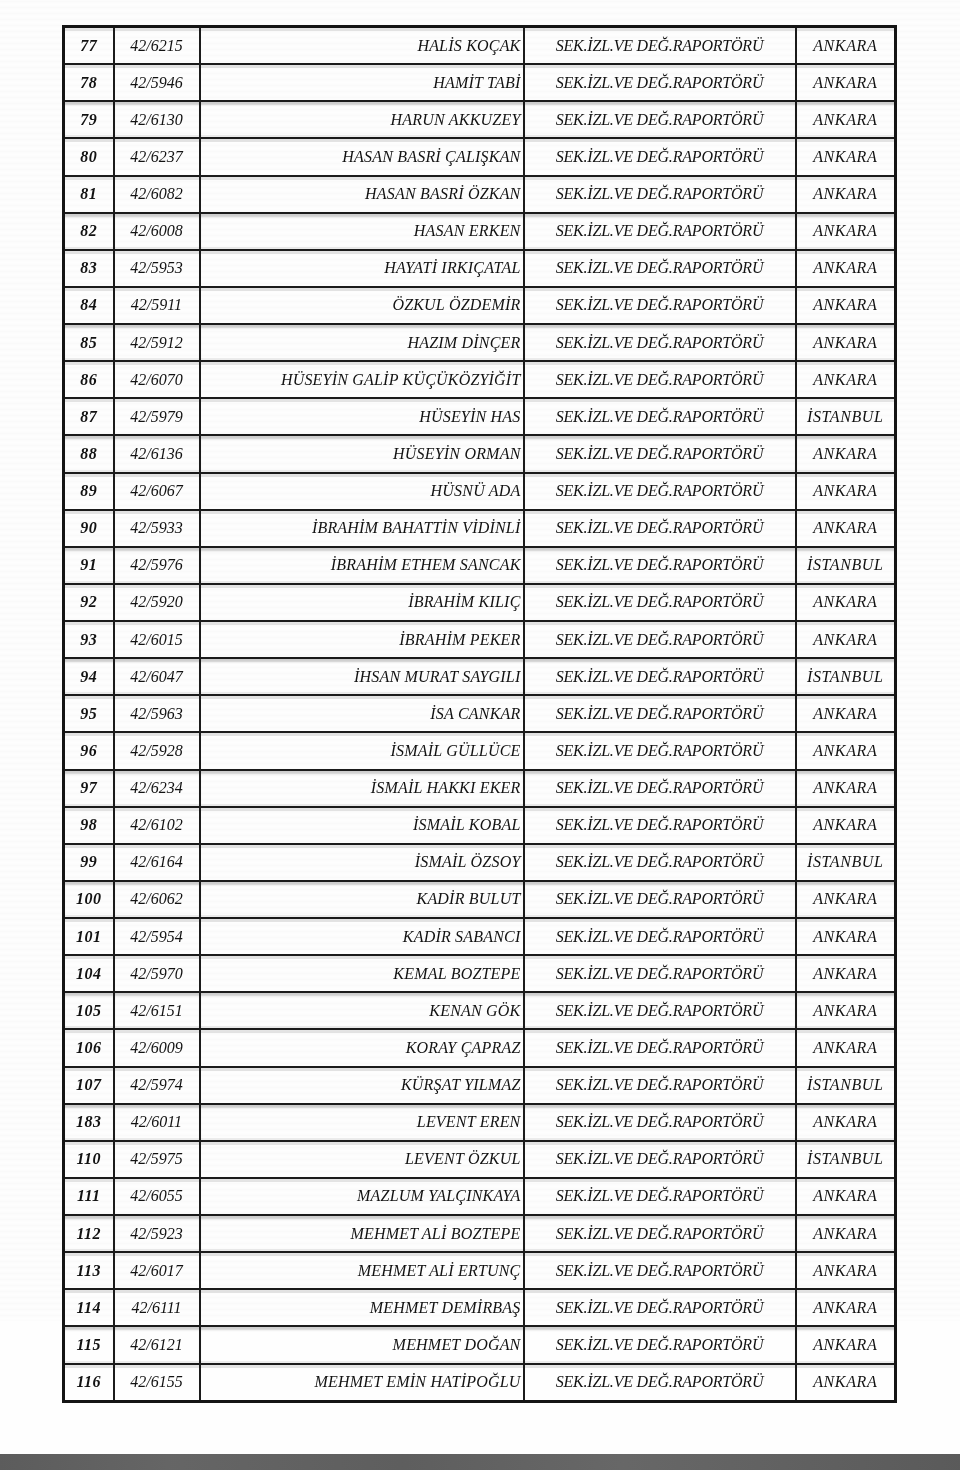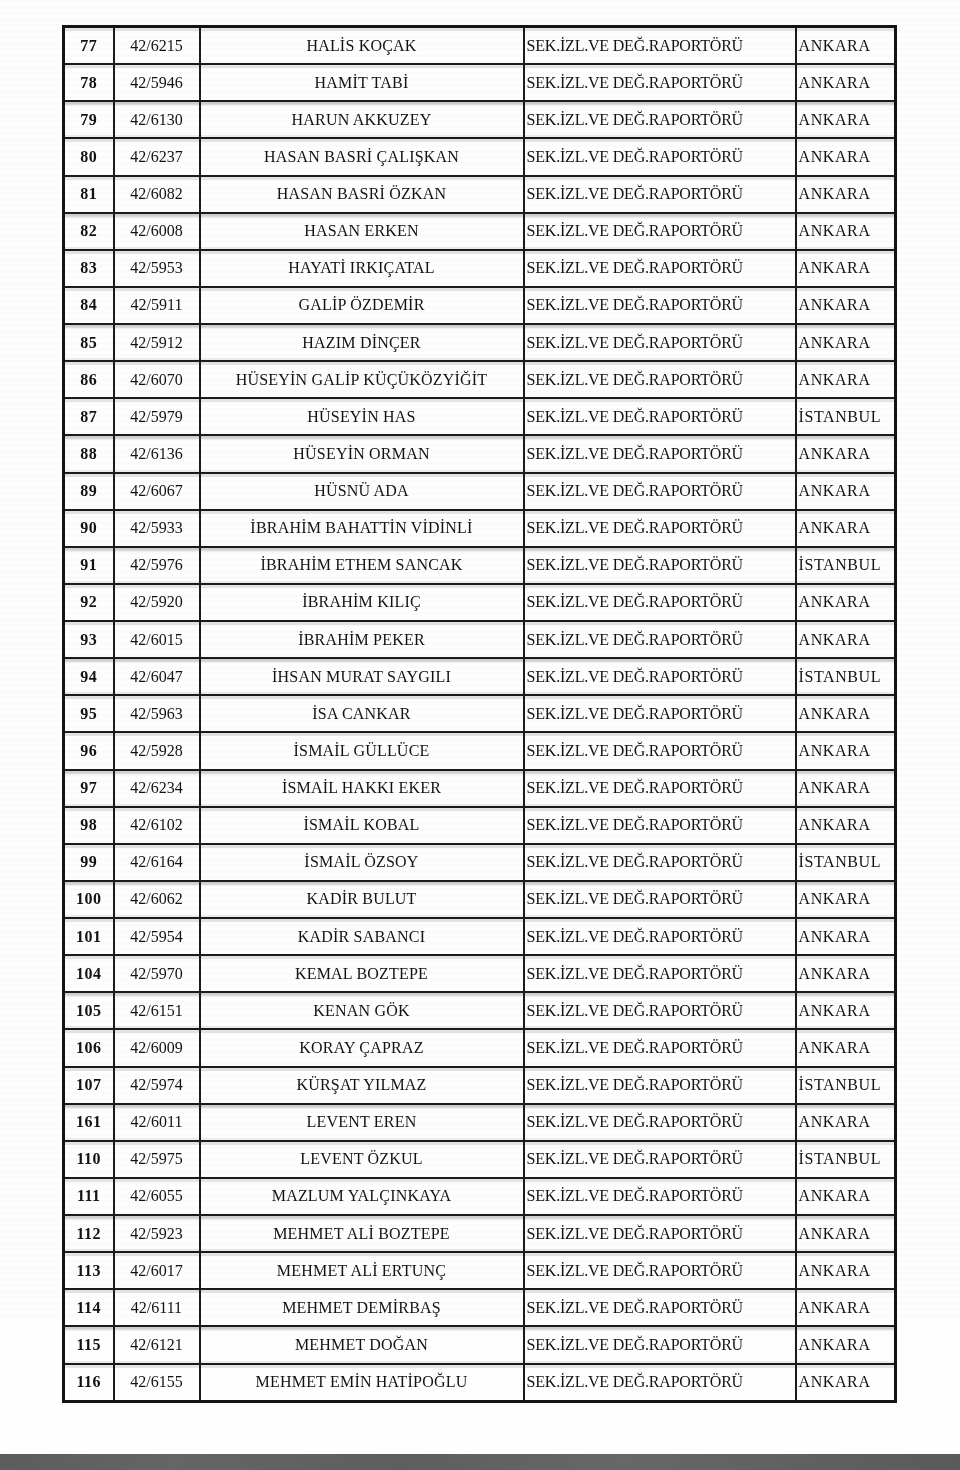--- a/index.html
+++ b/index.html
@@ -12,20 +12,21 @@
     overflow: hidden;
   }
   .page {
     position: relative;
     width: 960px;
     height: 1321px;
     background:
       repeating-linear-gradient(0deg,
         rgba(0,0,0,0.012) 0px, rgba(0,0,0,0.0) 3px, rgba(0,0,0,0.02) 6px),
       #fefefe;
+    font-style: italic;
   }
   table.roster {
     position: absolute;
     left: 62px;
     top: 25px;
     width: 832px;
     height: 1378px;
     border-collapse: collapse;
     table-layout: fixed;
     border: 3px solid #141414;
@@ -50,32 +51,33 @@
     font-weight: bold;
     text-align: center;
     font-size: 16px;
     letter-spacing: 0.5px;
   }
   td.registration-cell {
     text-align: center;
     font-size: 16px;
   }
   td.name-cell {
-    text-align: center;
+    text-align: right;
     padding-left: 7px;
     font-size: 17px;
     letter-spacing: 0.2px;
   }
   td.title-cell {
-    text-align: left;
+    text-align: center;
     padding-left: 4px;
     font-size: 16px;
     letter-spacing: -0.2px;
   }
   td.city-cell {
+    text-align: center;
     font-size: 16px;
     letter-spacing: 0.6px;
     margin-left: 28px;
   }
   .bottom-bar {
     position: absolute;
     left: 0;
     top: 1454px;
     width: 960px;
     height: 16px;
@@ -141,21 +143,21 @@
         <tr>
           <td class="row-number-cell">83</td>
           <td class="registration-cell">42/5953</td>
           <td class="name-cell">HAYATİ IRKIÇATAL</td>
           <td class="title-cell">SEK.İZL.VE DEĞ.RAPORTÖRÜ</td>
           <td class="city-cell">ANKARA</td>
         </tr>
         <tr>
           <td class="row-number-cell">84</td>
           <td class="registration-cell">42/5911</td>
-          <td class="name-cell">GALİP ÖZDEMİR</td>
+          <td class="name-cell">ÖZKUL ÖZDEMİR</td>
           <td class="title-cell">SEK.İZL.VE DEĞ.RAPORTÖRÜ</td>
           <td class="city-cell">ANKARA</td>
         </tr>
         <tr>
           <td class="row-number-cell">85</td>
           <td class="registration-cell">42/5912</td>
           <td class="name-cell">HAZIM DİNÇER</td>
           <td class="title-cell">SEK.İZL.VE DEĞ.RAPORTÖRÜ</td>
           <td class="city-cell">ANKARA</td>
         </tr>
@@ -293,21 +295,21 @@
           <td class="city-cell">ANKARA</td>
         </tr>
         <tr>
           <td class="row-number-cell">107</td>
           <td class="registration-cell">42/5974</td>
           <td class="name-cell">KÜRŞAT YILMAZ</td>
           <td class="title-cell">SEK.İZL.VE DEĞ.RAPORTÖRÜ</td>
           <td class="city-cell">İSTANBUL</td>
         </tr>
         <tr>
-          <td class="row-number-cell">161</td>
+          <td class="row-number-cell">183</td>
           <td class="registration-cell">42/6011</td>
           <td class="name-cell">LEVENT EREN</td>
           <td class="title-cell">SEK.İZL.VE DEĞ.RAPORTÖRÜ</td>
           <td class="city-cell">ANKARA</td>
         </tr>
         <tr>
           <td class="row-number-cell">110</td>
           <td class="registration-cell">42/5975</td>
           <td class="name-cell">LEVENT ÖZKUL</td>
           <td class="title-cell">SEK.İZL.VE DEĞ.RAPORTÖRÜ</td>

